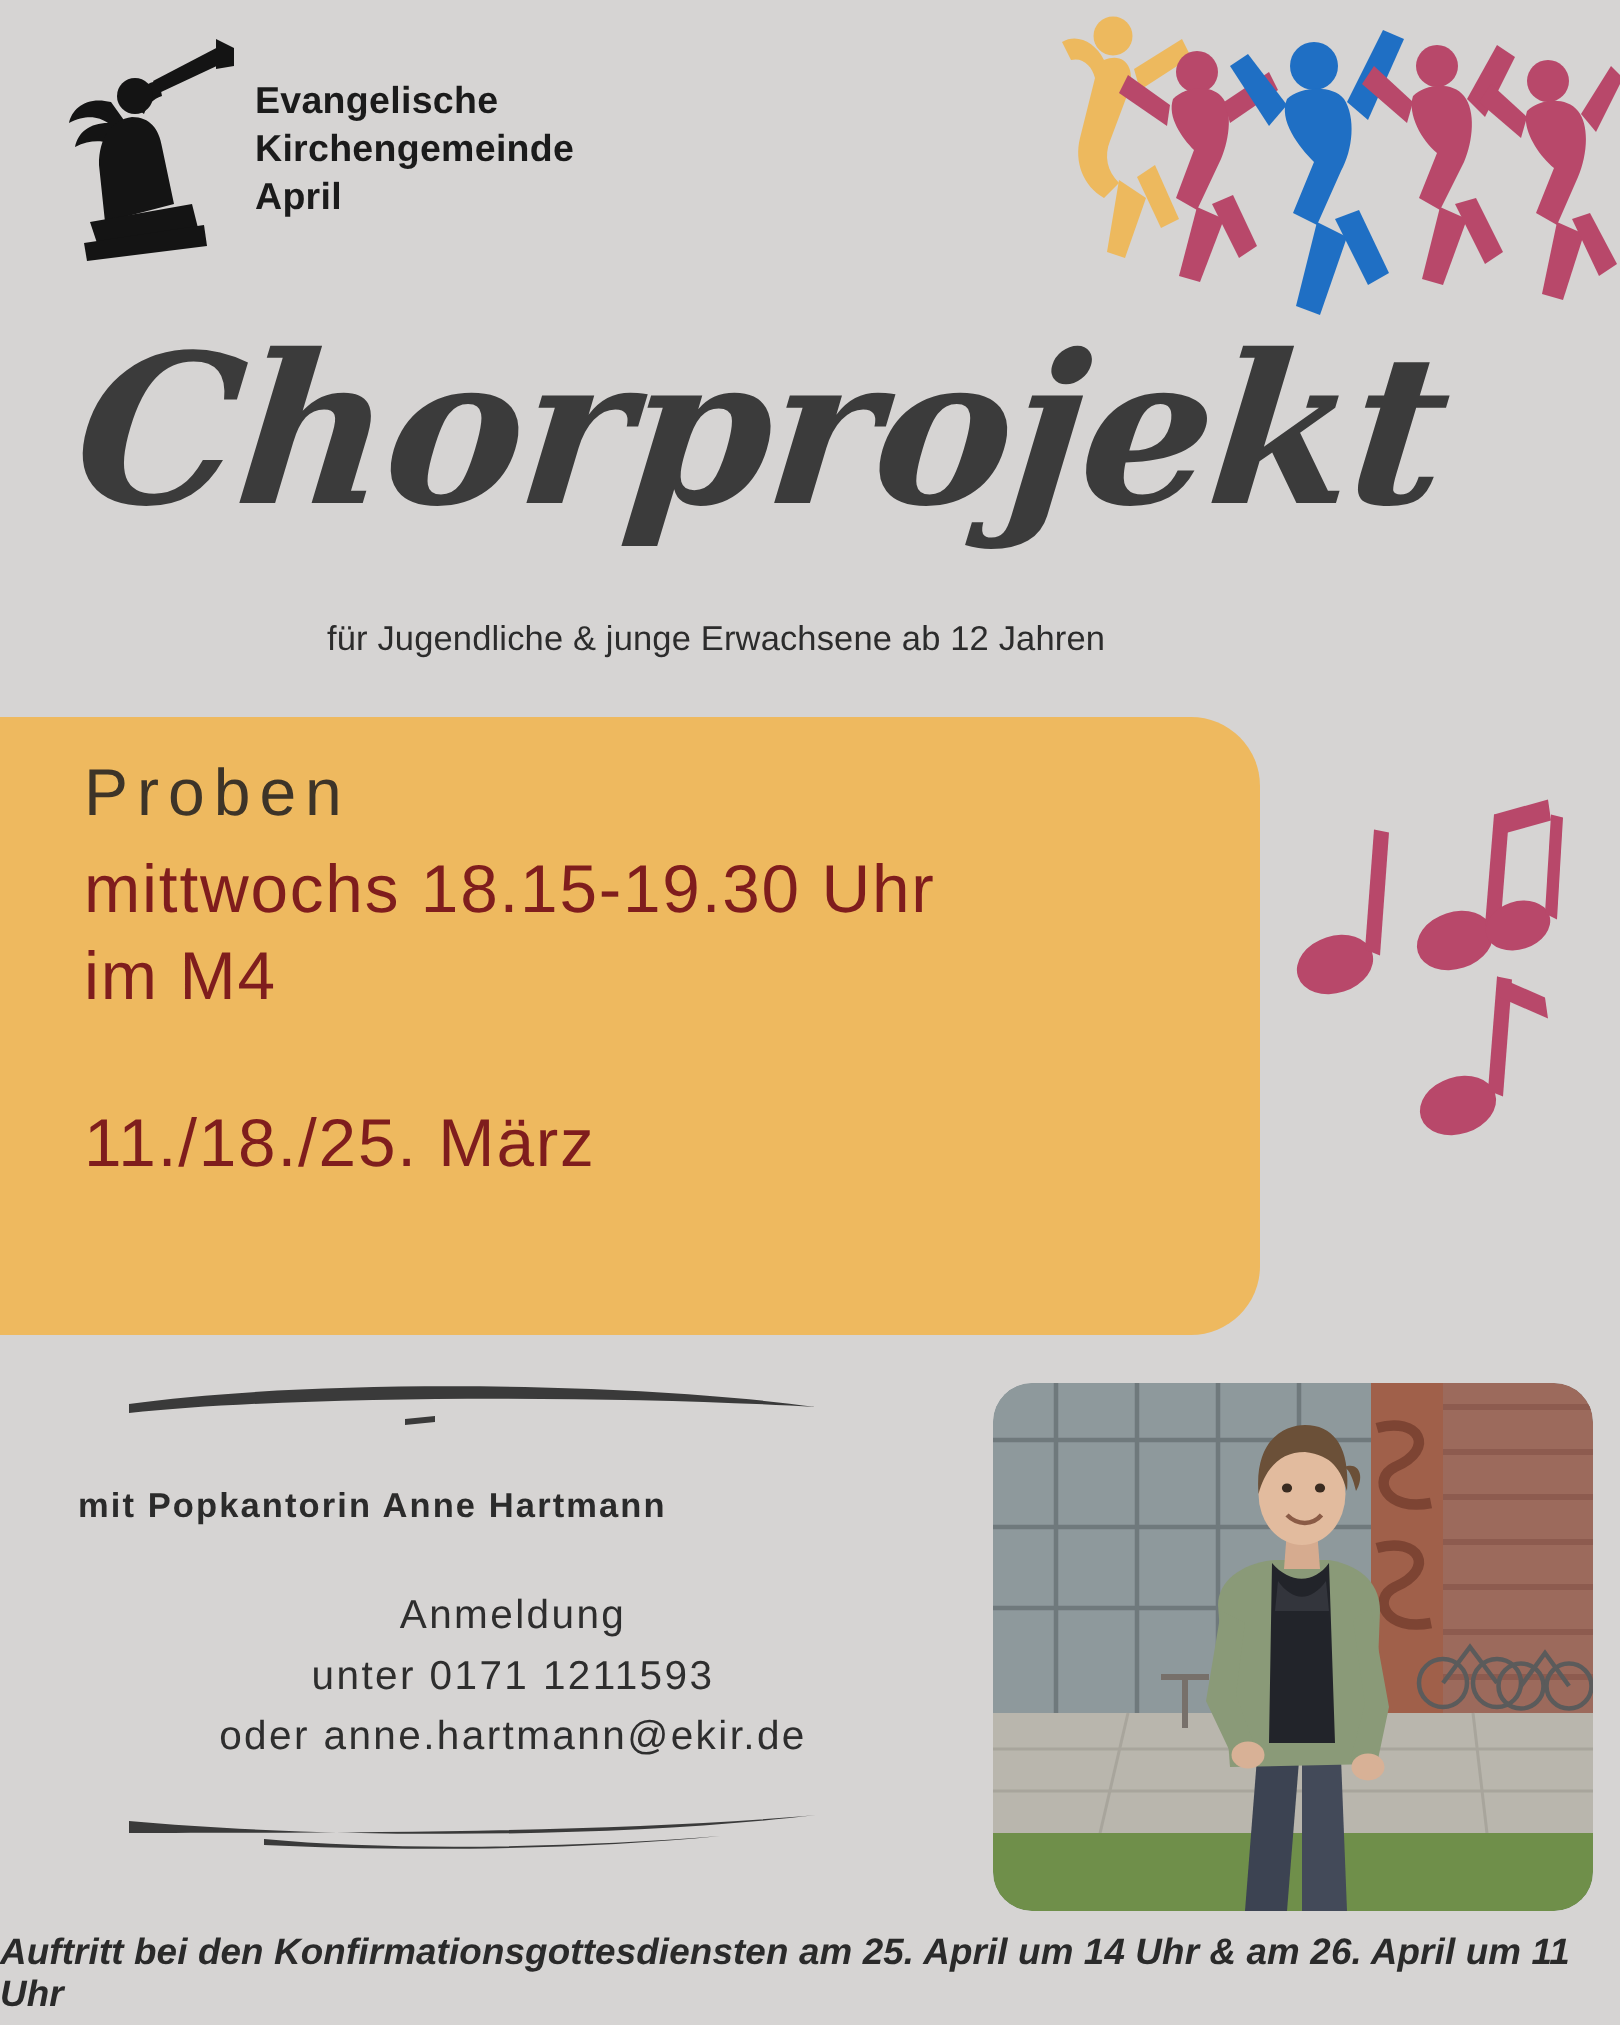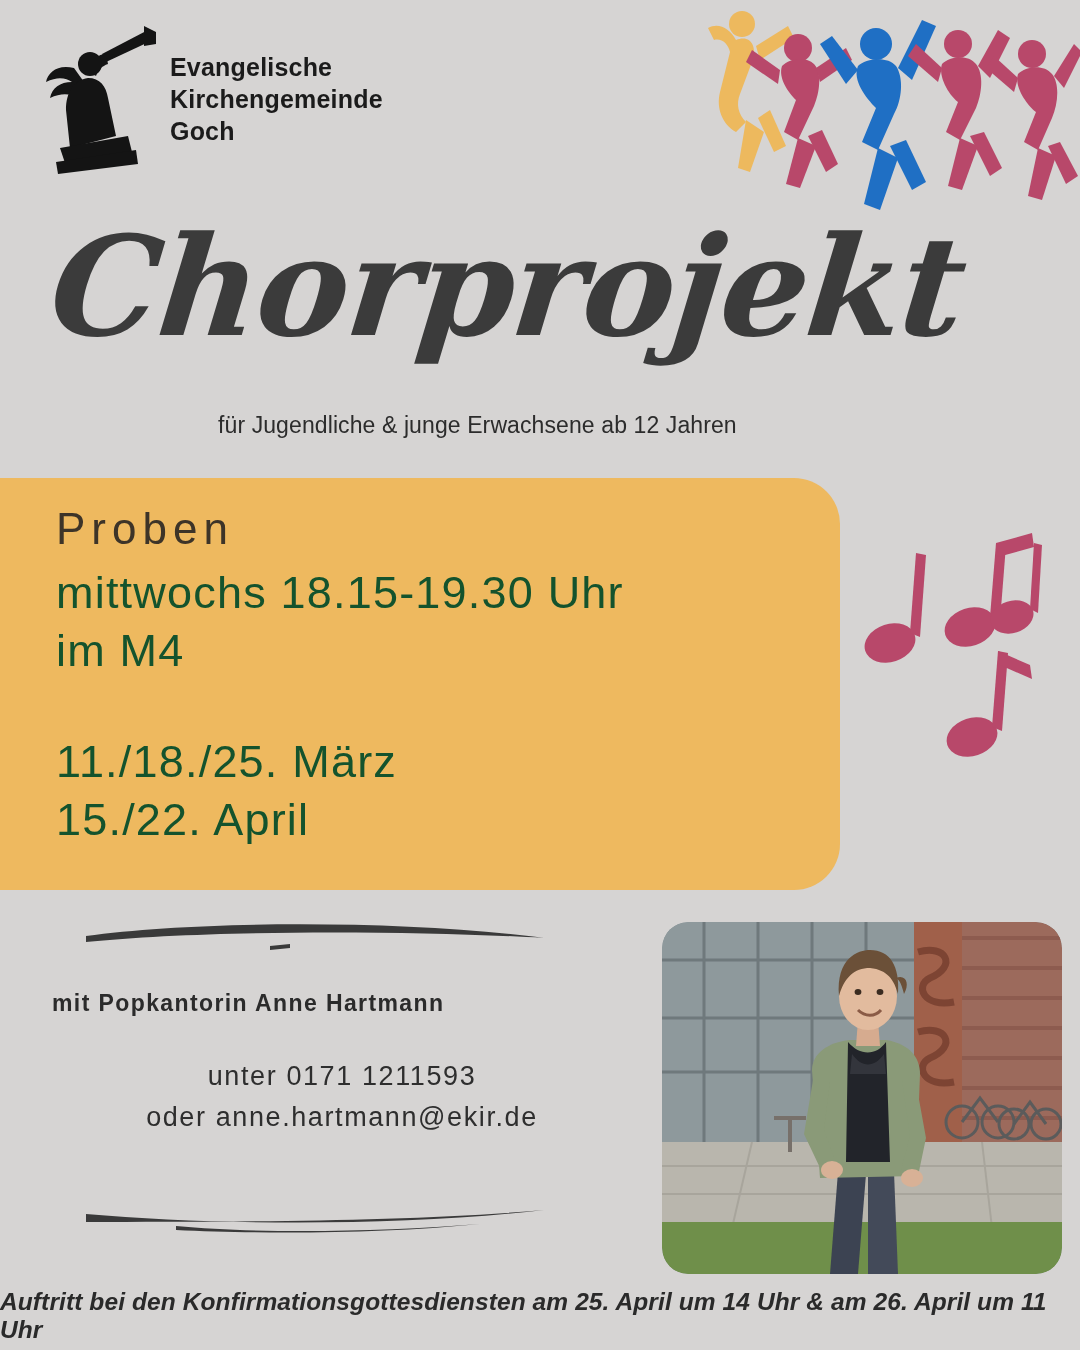--- a/index.html
+++ b/index.html
@@ -100,21 +100,21 @@
   .panel-title {
     font-size: 44px;
     font-weight: normal;
     letter-spacing: 6px;
     color: #3d3428;
     margin-bottom: 10px;
   }
   .panel-line {
     font-size: 45px;
     letter-spacing: 1.2px;
-    color: #14532d;
+    color: #7f1d1d;
     line-height: 1.28;
   }
   .panel-gap {
     height: 54px;
   }
 
   
   .notes {
     position: absolute;
     left: 862px;
@@ -209,21 +209,21 @@
           <path d="M44 54 C56 54 62 62 64 74 L72 112 L26 124 L22 86 C22 68 30 56 44 54 Z"></path>
 
           <path d="M16 124 L84 112 L90 136 L24 148 Z"></path>
           <path d="M12 138 L92 126 L94 140 L14 150 Z"></path>
         </g>
       </svg>
     </div>
     <div class="logo-text">
       <div>Evangelische</div>
       <div>Kirchengemeinde</div>
-      <div>Goch</div>
+      <div>April</div>
     </div>
   </div>
 
   <div class="figures">
     <svg width="380" height="230" viewBox="0 0 380 230" xmlns="http://www.w3.org/2000/svg">
 
       <g fill="#edb95e">
         <path d="M34 40 C28 28 16 22 6 28 L12 40 C20 38 26 44 28 52 L18 92 C14 108 20 124 34 132 L44 122 C36 114 34 104 38 94 L50 62 C56 46 48 34 34 40 Z"></path>
         <circle cx="40" cy="24" r="13"></circle>
         <path d="M44 120 L36 168 L48 172 L62 132 Z"></path>
@@ -272,21 +272,20 @@
   <div class="headline">Chorprojekt</div>
   <div class="subhead">für Jugendliche &amp; junge Erwachsene ab 12 Jahren</div>
 
   <div class="panel">
     <div class="panel-inner">
       <div class="panel-title">Proben</div>
       <div class="panel-line">mittwochs 18.15-19.30 Uhr</div>
       <div class="panel-line">im M4</div>
       <div class="panel-gap"></div>
       <div class="panel-line">11./18./25. März</div>
-      <div class="panel-line">15./22. April</div>
     </div>
   </div>
 
   <div class="notes">
     <svg width="200" height="270" viewBox="0 0 200 270" xmlns="http://www.w3.org/2000/svg">
       <g fill="#b8486a">
 
         <ellipse cx="28" cy="118" rx="26" ry="19" transform="rotate(-18 28 118)"></ellipse>
         <path d="M48 108 L54 28 L64 30 L58 112 Z"></path>
 
@@ -305,20 +304,21 @@
 
   <div class="divider-top">
     <svg width="470" height="34" viewBox="0 0 470 34" xmlns="http://www.w3.org/2000/svg">
       <path d="M6 16 C120 0 330 0 464 18 C330 10 120 10 6 22 Z" fill="#3a3a3a"></path>
       <path d="M190 26 L210 24 L210 28 L190 30 Z" fill="#3a3a3a"></path>
     </svg>
   </div>
 
   <div class="kantorin">mit Popkantorin Anne Hartmann</div>
   <div class="anmeldung">
+    <div>Anmeldung</div>
     <div>unter 0171 1211593</div>
     <div>oder anne.hartmann@ekir.de</div>
   </div>
 
   <div class="divider-bottom">
     <svg width="470" height="34" viewBox="0 0 470 34" xmlns="http://www.w3.org/2000/svg">
       <path d="M6 14 C140 26 330 26 464 10 C330 22 140 22 6 22 Z" fill="#3a3a3a"></path>
       <path d="M96 26 C180 34 300 32 400 24 C300 34 180 34 96 30 Z" fill="#3a3a3a"></path>
     </svg>
   </div>

